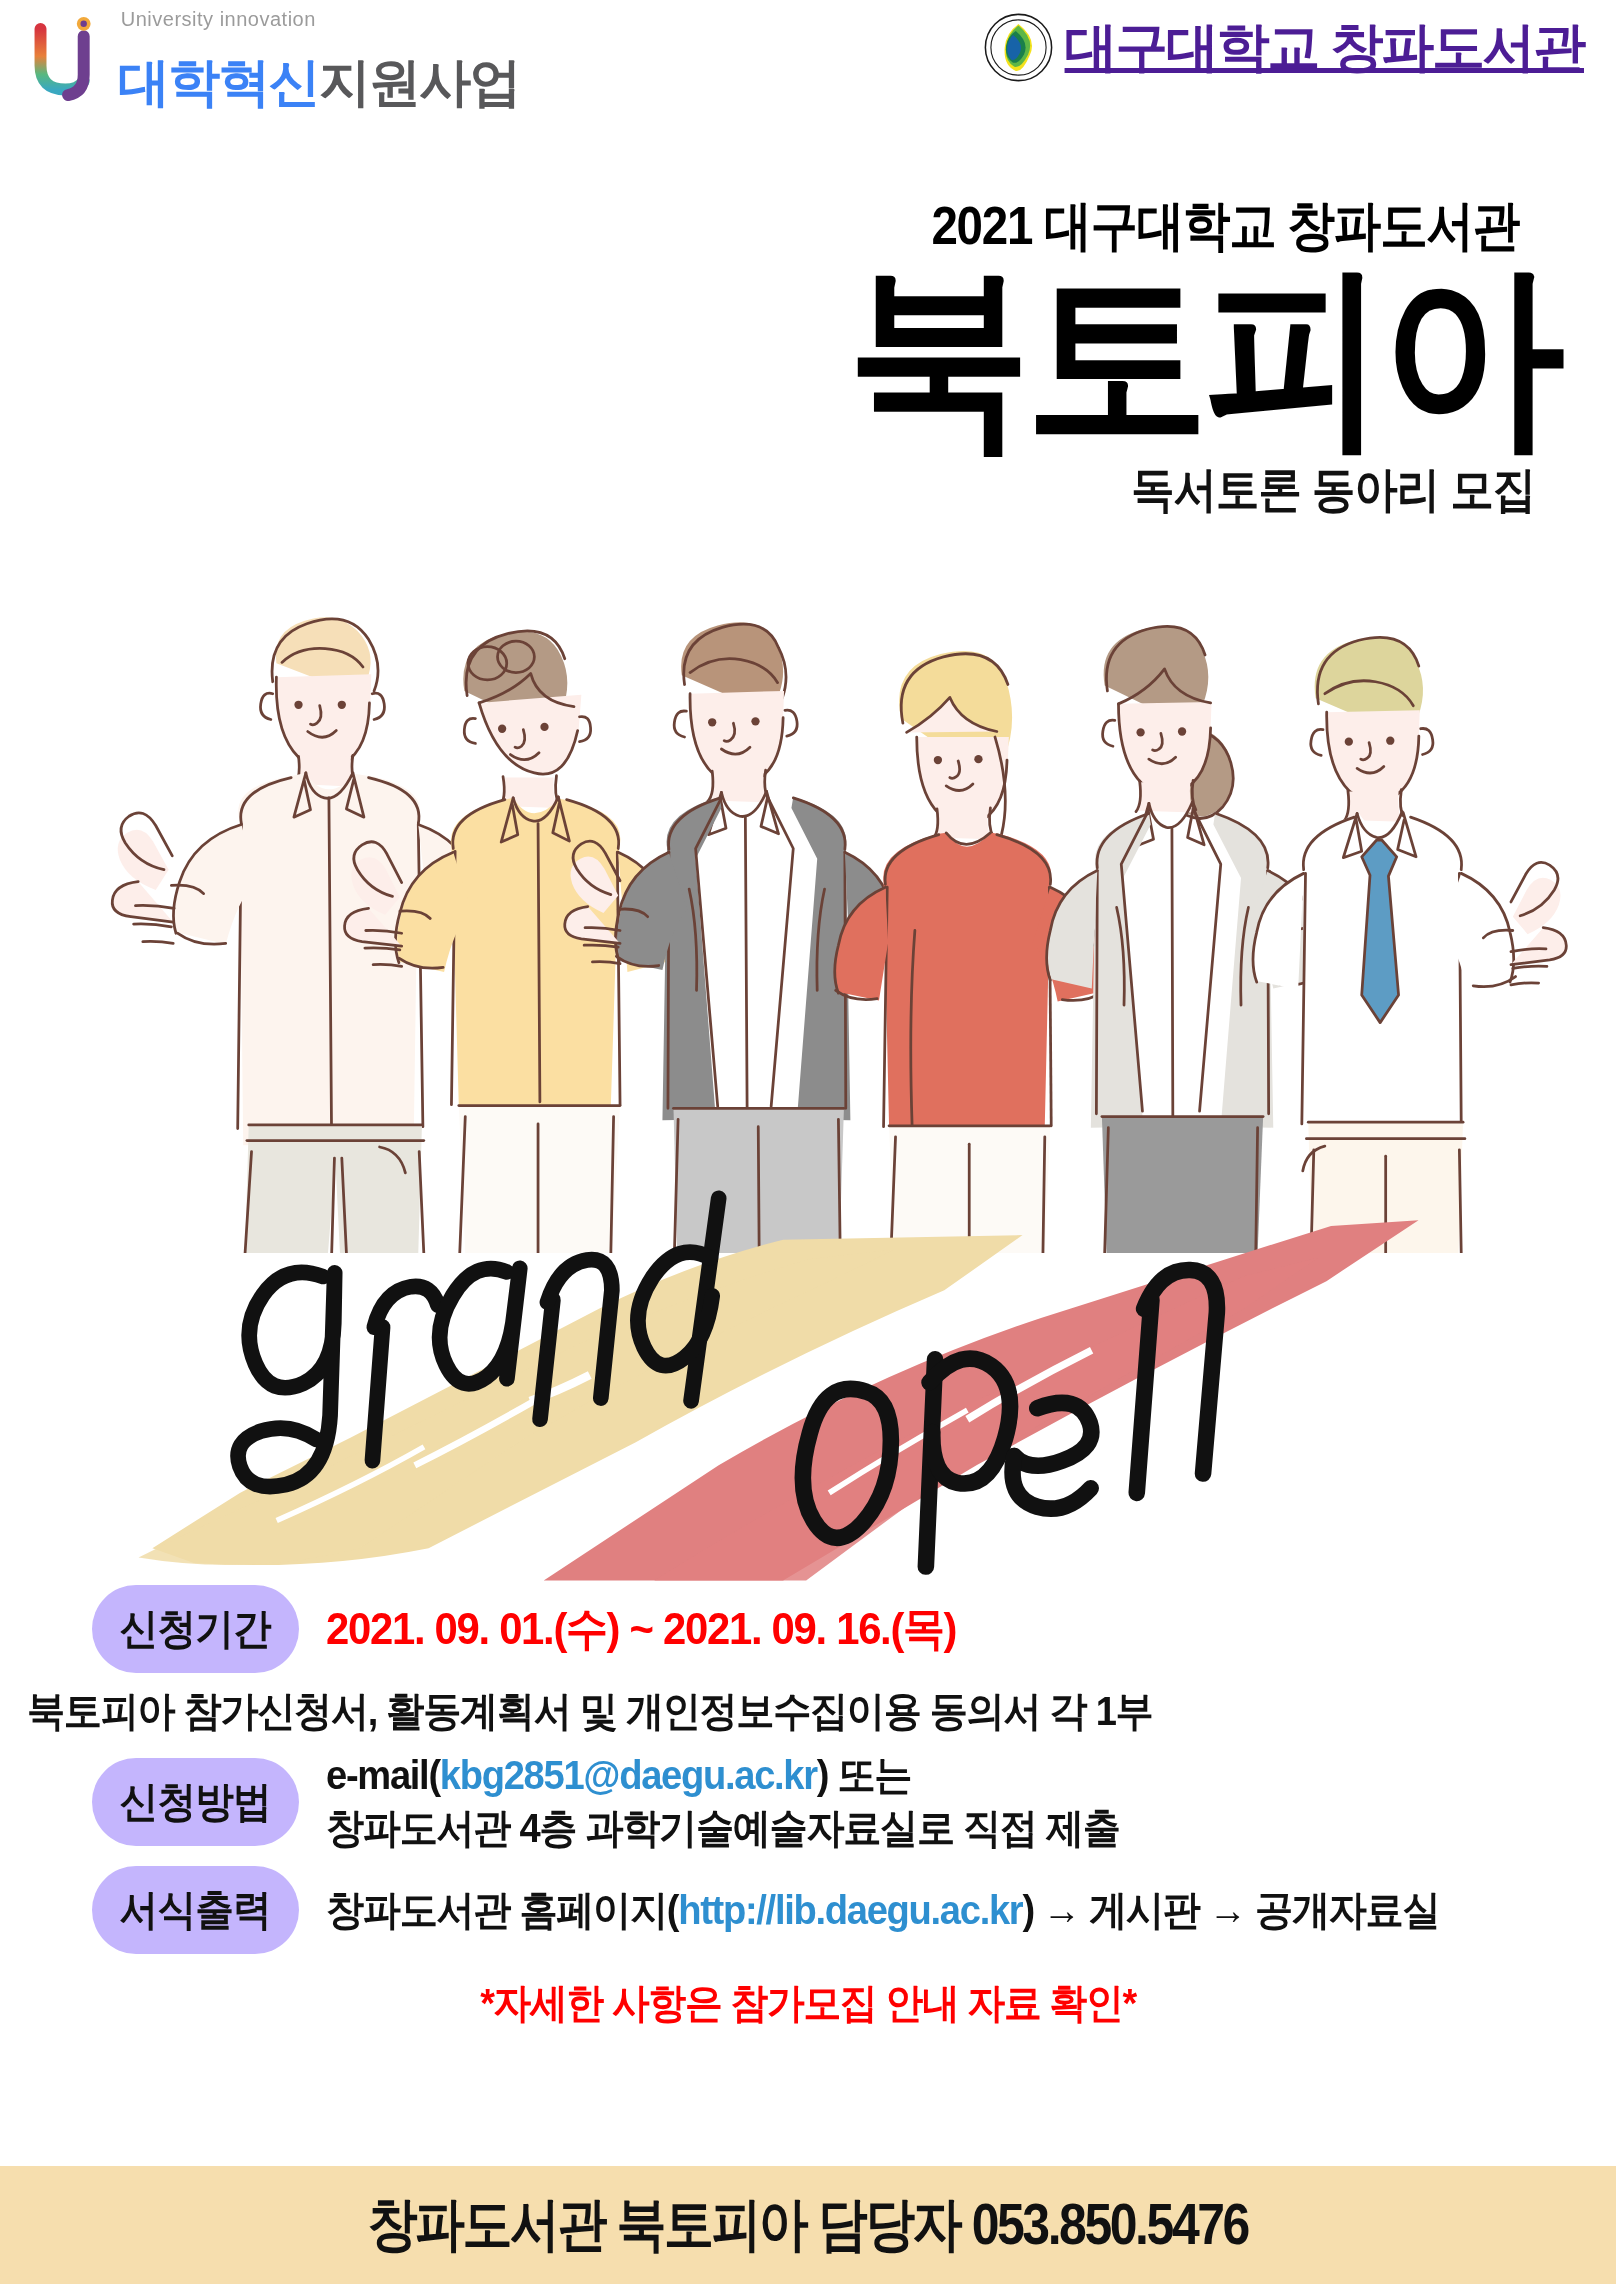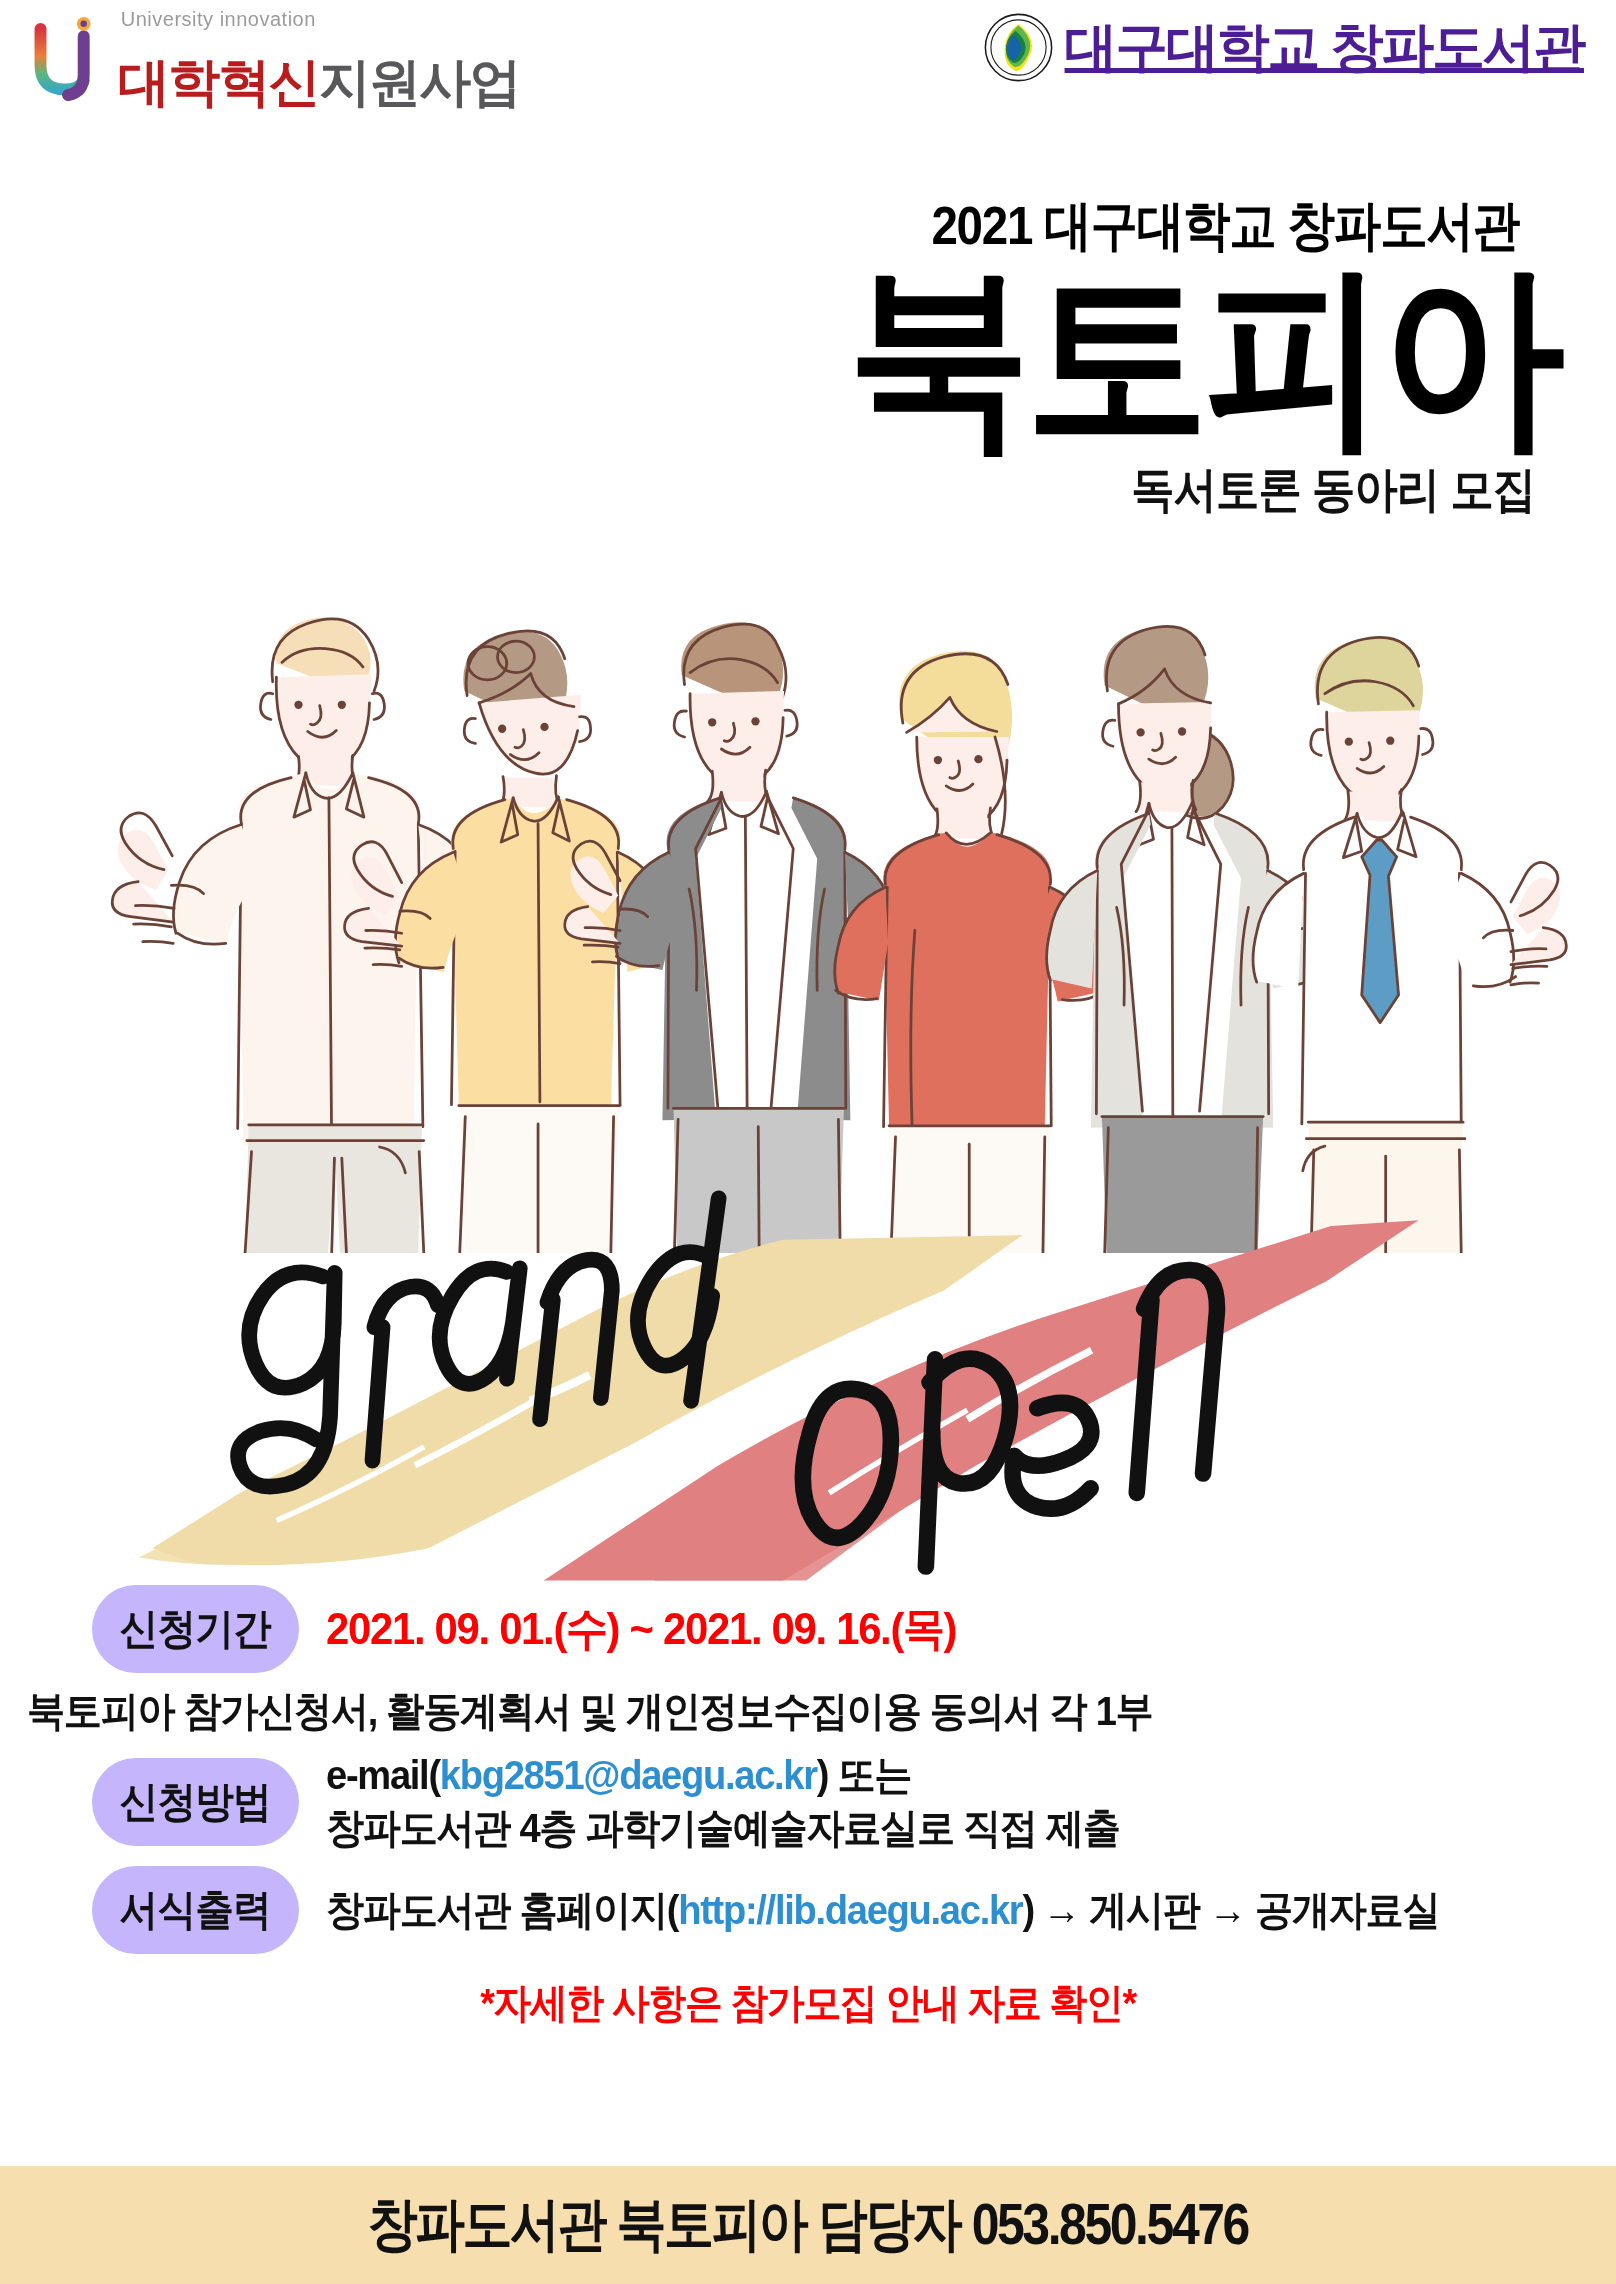--- a/index.html
+++ b/index.html
@@ -8,21 +8,21 @@
     font-family:"Liberation Sans","DejaVu Sans",sans-serif;
     background:#ffffff;
   }
 
   
   .logo-ui{position:absolute;left:32px;top:9.2px;display:flex;align-items:center;gap:12px;}
   .ui-mark{position:relative;width:74px;height:85px;flex:0 0 auto;}
   .ui-text{display:flex;flex-direction:column;justify-content:center;line-height:1;gap:24px;}
   .ui-sub{font-size:20px;color:#9b9b9b;letter-spacing:0.5px;margin-left:2.8px;margin-bottom:2.8px;font-weight:400;}
   .ui-main{font-size:52px;font-weight:800;letter-spacing:-1.8px;white-space:nowrap;}
-  .ui-main .red{color:#b91c1c;}
+  .ui-main .red{color:#3b82f6;}
   .ui-main .gray{color:#58585a;}
 
   .logo-dgu{position:absolute;right:32px;top:11.5px;display:flex;align-items:center;gap:12px;}
   .dgu-seal{width:69px;height:69px;flex:0 0 auto;}
   .dgu-text{font-size:53px;font-weight:800;color:#4c1d95;letter-spacing:-2.3px;white-space:nowrap;text-decoration:underline;}
 
   
   .title-block{position:absolute;left:0;right:0;top:198px;text-align:right;}
   .pretitle{
     font-size:54px;font-weight:900;color:#000;letter-spacing:-1.4px;

